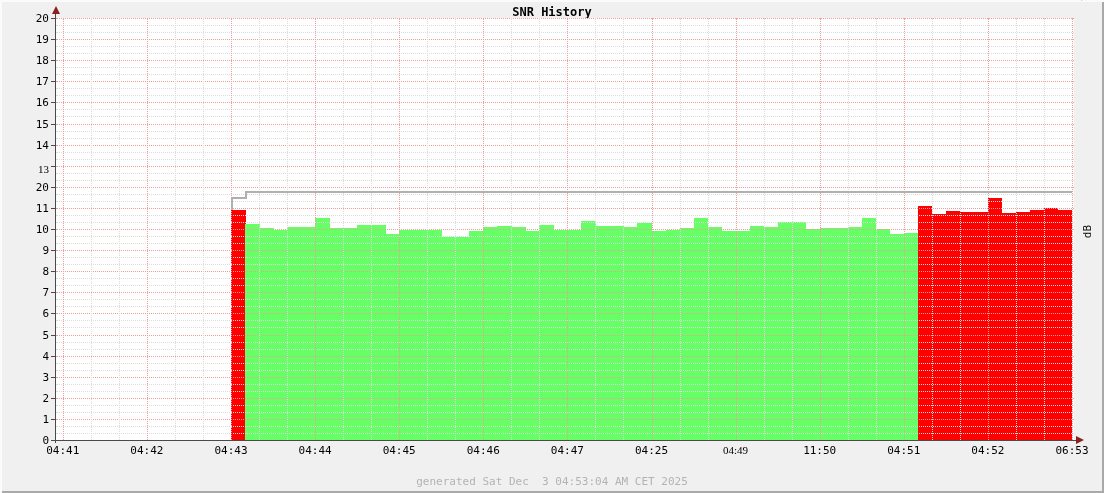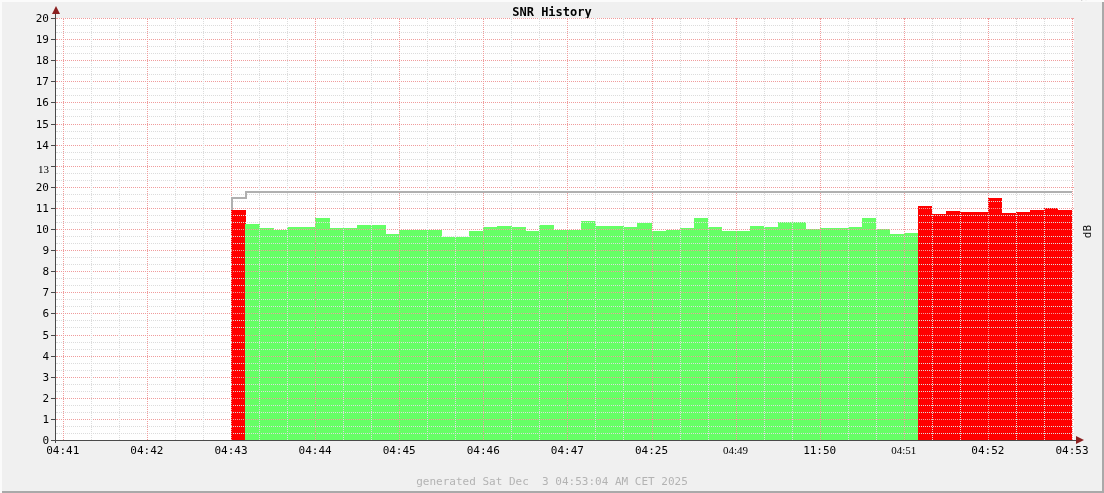--- a/index.html
+++ b/index.html
@@ -268,22 +268,22 @@
       <div class="xlab" style="left: 38.8px; text-align: center;">04:41</div>
       <div class="xlab" style="left: 122.9px;">04:42</div>
       <div class="xlab" style="left: 207px;">04:43</div>
       <div class="xlab" style="left: 291.1px;">04:44</div>
       <div class="xlab" style="left: 375.2px;">04:45</div>
       <div class="xlab" style="left: 459.3px;">04:46</div>
       <div class="xlab" style="left: 543.4px;">04:47</div>
       <div class="xlab" style="left: 627.5px;">04:25</div>
       <div class="xlab" style="left: 711.6px; font-family: Liberation Serif, serif;">04:49</div>
       <div class="xlab" style="left: 795.7px;">11:50</div>
-      <div class="xlab" style="left: 879.8px; font-family: Liberation Serif, serif;">04:51</div>
+      <div class="xlab" style="left: 879.8px;">04:51</div>
       <div class="xlab" style="left: 963.9px;">04:52</div>
-      <div class="xlab" style="left: 1048px;">04:53</div>
+      <div class="xlab" style="left: 1048px;">06:53</div>
     </div>
 
 
   <div id="footer">generated Sat Dec  3 04:53:04 AM CET 2025</div>
   <div id="watermark">RRDTOOL / TOBI OETIKER</div>
   <div id="vlabel">dB</div>
 </div>
 
 </body></html>

